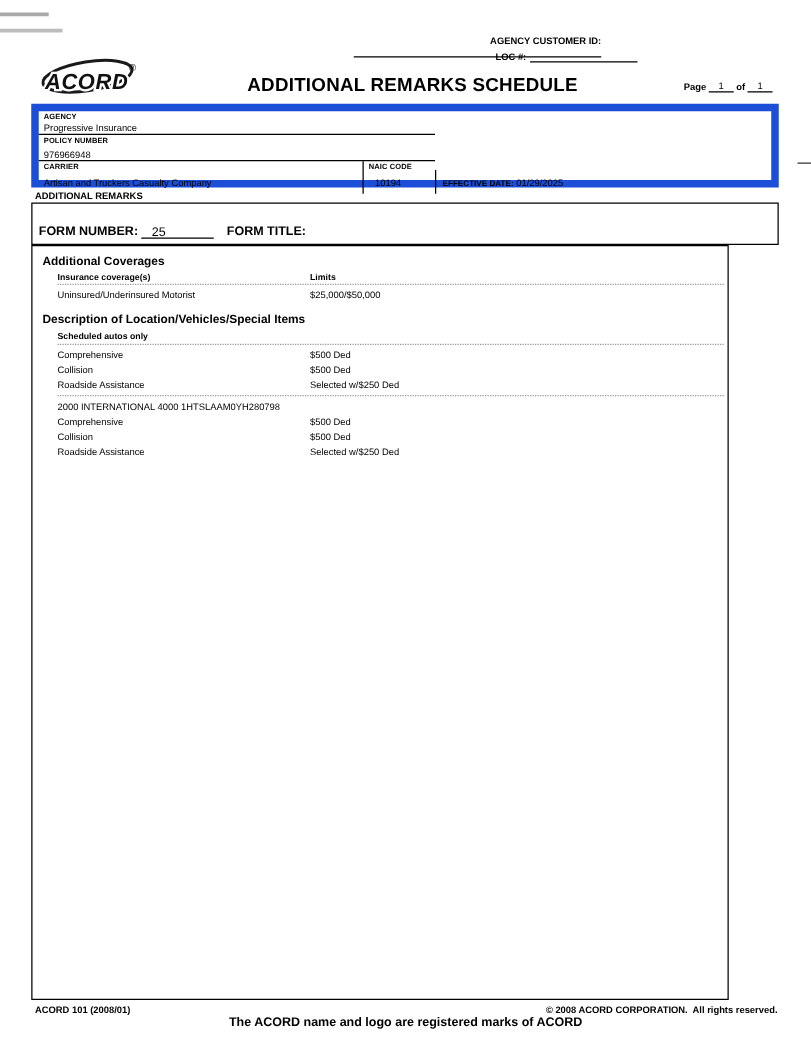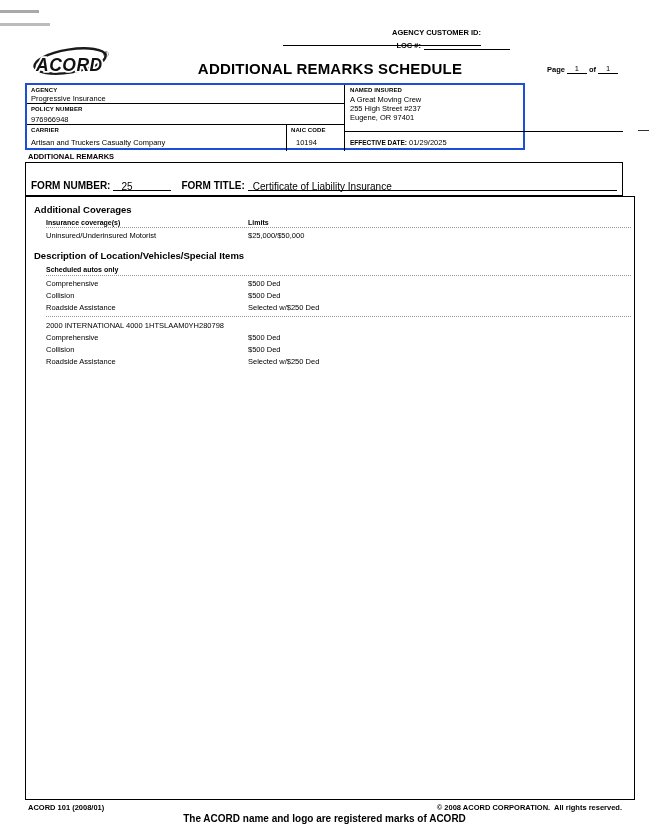--- a/index.html
+++ b/index.html
@@ -23,21 +23,21 @@
 
   .logo { position:absolute; left:32px; top:44px; width:82px; height:38px; }
 
   .title { position:absolute; left:135px; top:60px; width:390px; text-align:center;
            font-size:15px; font-weight:bold; letter-spacing:.2px; }
 
   .page-info { position:absolute; top:64px; left:547px; display:flex; align-items:flex-end; font-size:7.5px; font-weight:bold; }
   .page-info .pg-num { display:inline-block; width:20px; text-align:center; border-bottom:1px solid #000; margin:0 2px; font-weight:normal; }
 
   
-  .info-grid { position:absolute; left:25px; top:83px; width:500px; height:67px; border:2px solid #1d4ed8; }
+  .info-grid { position:absolute; left:25px; top:83px; width:598px; height:67px; border:6px solid #1d4ed8; }
   .cell { position:absolute; overflow:hidden; }
   .cell-label { position:absolute; top:2px; left:4px; font-size:6px; font-weight:bold; letter-spacing:.1px; }
   .cell-value { position:absolute; font-size:7.5px; }
   .cell-agency  { left:0; top:0; width:317px; height:19px; border-bottom:1px solid #000; }
   .cell-policy  { left:0; top:19px; width:317px; height:21px; border-bottom:1px solid #000; }
   .cell-carrier { left:0; top:40px; width:259px; height:26px;text-decoration:underline; }
   .cell-naic    { left:259px; top:40px; width:58px; height:26px; border-left:1px solid #000; }
   .cell-insured { left:317px; top:0; width:279px; height:47px; border-left:1px solid #000; border-bottom:1px solid #000; }
   .cell-effdate { left:317px; top:47px; width:279px; height:19px; border-left:1px solid #000; }
   .addr-line { font-size:7.5px; line-height:9px; }
@@ -51,21 +51,21 @@
   
   .sched-box { position:absolute; left:25px; top:162px; width:598px; height:34px; border:1px solid #000; }
   .sched-note { position:absolute; top:5px; left:5px; font-size:7.5px; font-weight:bold; }
   .form-row { position:absolute; left:5px; right:5px; top:17px; display:flex; align-items:flex-end; font-size:10px; }
   .form-row .lbl { font-weight:bold; }
   .fnum   { display:inline-block; width:58px; border-bottom:1px solid #000; padding-left:8px; margin-left:3px; height:10px; }
   .ftl    { margin-left:10px; }
   .ftitle { flex:1; border-bottom:1px solid #000; padding-left:5px; margin-left:3px; height:10px; }
 
   
-  .main-box { position:absolute; left:25px; top:196px; width:610px; height:604px; border:1px solid #000; overflow:hidden; }
+  .main-box { position:absolute; left:25px; top:196px; width:558px; height:604px; border:1px solid #000; overflow:hidden; }
   .h-main { margin:7px 0 0 8px; font-size:9.5px; font-weight:bold; }
   .h2 { margin-top:10px; }
   .sep { border-bottom:1px dotted #999; }
   .cols-header { display:flex; margin:4px 3px 0 20px; padding-bottom:1px; }
   .b7 { font-size:7px; font-weight:bold; }
   .c1 { display:inline-block; width:202px; }
   .row { display:flex; margin:0 3px 0 20px; padding-top:3px; font-size:7.5px; }
   .sched { margin:5px 3px 0 20px; padding-bottom:2px; font-size:7px; font-weight:bold; }
   .veh-title { margin:0 3px 0 20px; padding-top:4px; font-size:7.5px; }
   .veh-sep { margin:0 3px 0 20px; padding-top:4px; border-bottom:1px dotted #999; }
@@ -119,45 +119,36 @@
       <span class="cell-value" style="top:11px; left:4px;">976966948</span>
     </div>
     <div class="cell cell-carrier">
       <span class="cell-label">CARRIER</span>
       <span class="cell-value" style="top:13px; left:4px;">Artisan and Truckers Casualty Company</span>
     </div>
     <div class="cell cell-naic">
       <span class="cell-label">NAIC CODE</span>
       <span class="cell-value" style="top:13px; left:9px;">10194</span>
     </div>
-    <div class="cell cell-insured">
-      <span class="cell-label" style="left:5px;">NAMED INSURED</span>
-      <div class="insured-addr">
-        <div class="addr-line">A Great Moving Crew</div>
-        <div class="addr-line">255 High Street #237</div>
-        <div class="addr-line">Eugene, OR 97401</div>
-      </div>
-    </div>
     <div class="cell cell-effdate">
       <div class="eff-row">
         <span class="lbl">EFFECTIVE DATE:</span>
         <span>01/29/2025</span>
       </div>
     </div>
   </div>
   <div class="art-line"></div>
 
   <div class="sec-label">ADDITIONAL REMARKS</div>
 
   <div class="sched-box">
     <div class="form-row">
       <span class="lbl">FORM NUMBER:</span>
       <span class="fnum">25</span>
       <span class="lbl ftl">FORM TITLE:</span>
-      <span class="ftitle">Certificate of Liability Insurance</span>
     </div>
   </div>
 
   <div class="main-box">
     <div class="h-main">Additional Coverages</div>
 
     <div class="cols-header sep">
       <span class="c1 b7">Insurance coverage(s)</span>
       <span class="b7">Limits</span>
     </div>

